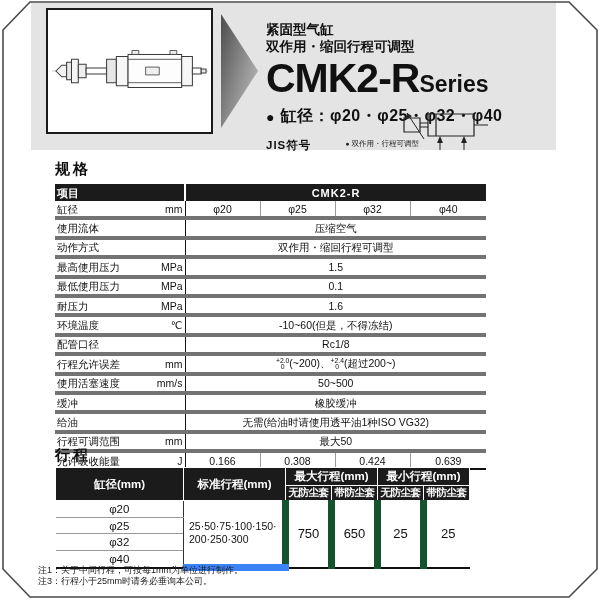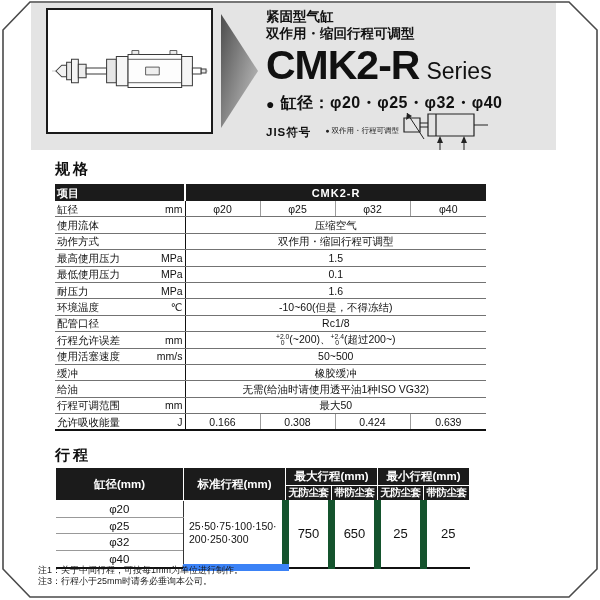--- a/index.html
+++ b/index.html
@@ -2,40 +2,40 @@
 <html><head>
 <meta charset="utf-8">
 <style>
   html,body{margin:0;padding:0;}
   body{width:600px;height:600px;background:#fff;font-family:"Liberation Sans","DejaVu Sans",sans-serif;color:#111;}
   .page{position:relative;width:600px;height:600px;background:#fff;overflow:hidden;}
   .frame{position:absolute;left:0;top:0;pointer-events:none;}
   .header-band{position:absolute;left:31px;top:3px;width:525px;height:147px;background:#e4e4e4;}
   .product-box{position:absolute;left:46px;top:8px;width:167px;height:126px;background:#fff;border:2px solid #1a1a1a;box-sizing:border-box;display:flex;align-items:center;justify-content:center;}
   .arrow-tri{position:absolute;left:221px;top:14px;width:37px;height:114px;background:linear-gradient(105deg,#4c4c4c,#c9c9c9);clip-path:polygon(0 0,100% 50%,0 100%);}
-  .hdr-text{position:absolute;left:266px;top:9px;width:300px;}
+  .hdr-text{position:absolute;left:266px;top:22px;width:300px;}
   .hdr-sub{font-size:13.5px;font-weight:bold;line-height:16.5px;color:#111;}
   .series-row{display:flex;align-items:baseline;margin-top:2px;}
   .series-name{font-size:41px;font-weight:bold;letter-spacing:-1px;line-height:42px;}
-  .series-suffix{font-size:23px;font-weight:normal;margin-left:7px;}
+  .series-suffix{font-size:23px;font-weight:bold;margin-left:0;}
   .bore-row{display:flex;align-items:center;margin-top:7px;}
   .bullet{font-size:14px;margin-right:6px;}
   .bore-text{font-size:16px;font-weight:bold;letter-spacing:0.5px;}
-  .jis-row{display:flex;align-items:flex-start;margin-top:11px;}
+  .jis-row{display:flex;align-items:flex-start;margin-top:11px;gap:20px;}
   .jis-label{font-size:11.5px;font-weight:bold;letter-spacing:1px;}
   .jis-note{font-size:7.5px;margin-left:14px;margin-top:1px;color:#222;}
   .jis-note .mini-bullet{font-size:7px;margin-right:2px;}
   .jis-symbol{position:absolute;left:388px;top:108px;}
   .sec-title{position:absolute;left:55px;font-size:15px;font-weight:bold;letter-spacing:3px;color:#111;}
   .sec-spec{top:160px;}
   .sec-stroke{top:446px;}
   table{border-collapse:collapse;table-layout:fixed;}
   .spec-table{position:absolute;left:55px;top:184px;width:431px;font-size:10.5px;}
   .spec-table td{padding:0 2px;height:15.4px;line-height:12px;overflow:hidden;white-space:nowrap;}
-  .spec-table tr td{border-bottom:1px solid #737373;}
+  .spec-table tr td{border-bottom:4px solid #737373;}
   .spec-table tr.hdr td{background:#1b1b1b;color:#fff;font-weight:bold;height:17px;font-size:11px;border-bottom:none;}
   .spec-table tr.last td{border-bottom:2px solid #111;}
   .sp-label{text-align:left;padding-left:4px;}
   .sp-unit{text-align:right;padding-right:8px;}
   .sp-val{text-align:center;border-left:1.5px solid #111;}
   .sp-sub{text-align:center;border-left:1px solid #9c9c9c;}
   .sp-first{border-left:1.5px solid #111;}
   .hdr .sp-series{border-left:2px solid #fff;text-align:center;letter-spacing:1px;}
   .tol{display:inline-flex;flex-direction:column;vertical-align:middle;font-size:6.8px;line-height:6.5px;text-align:center;font-weight:normal;}
   .stroke-table{position:absolute;left:55px;top:467px;width:414px;font-size:11px;}

